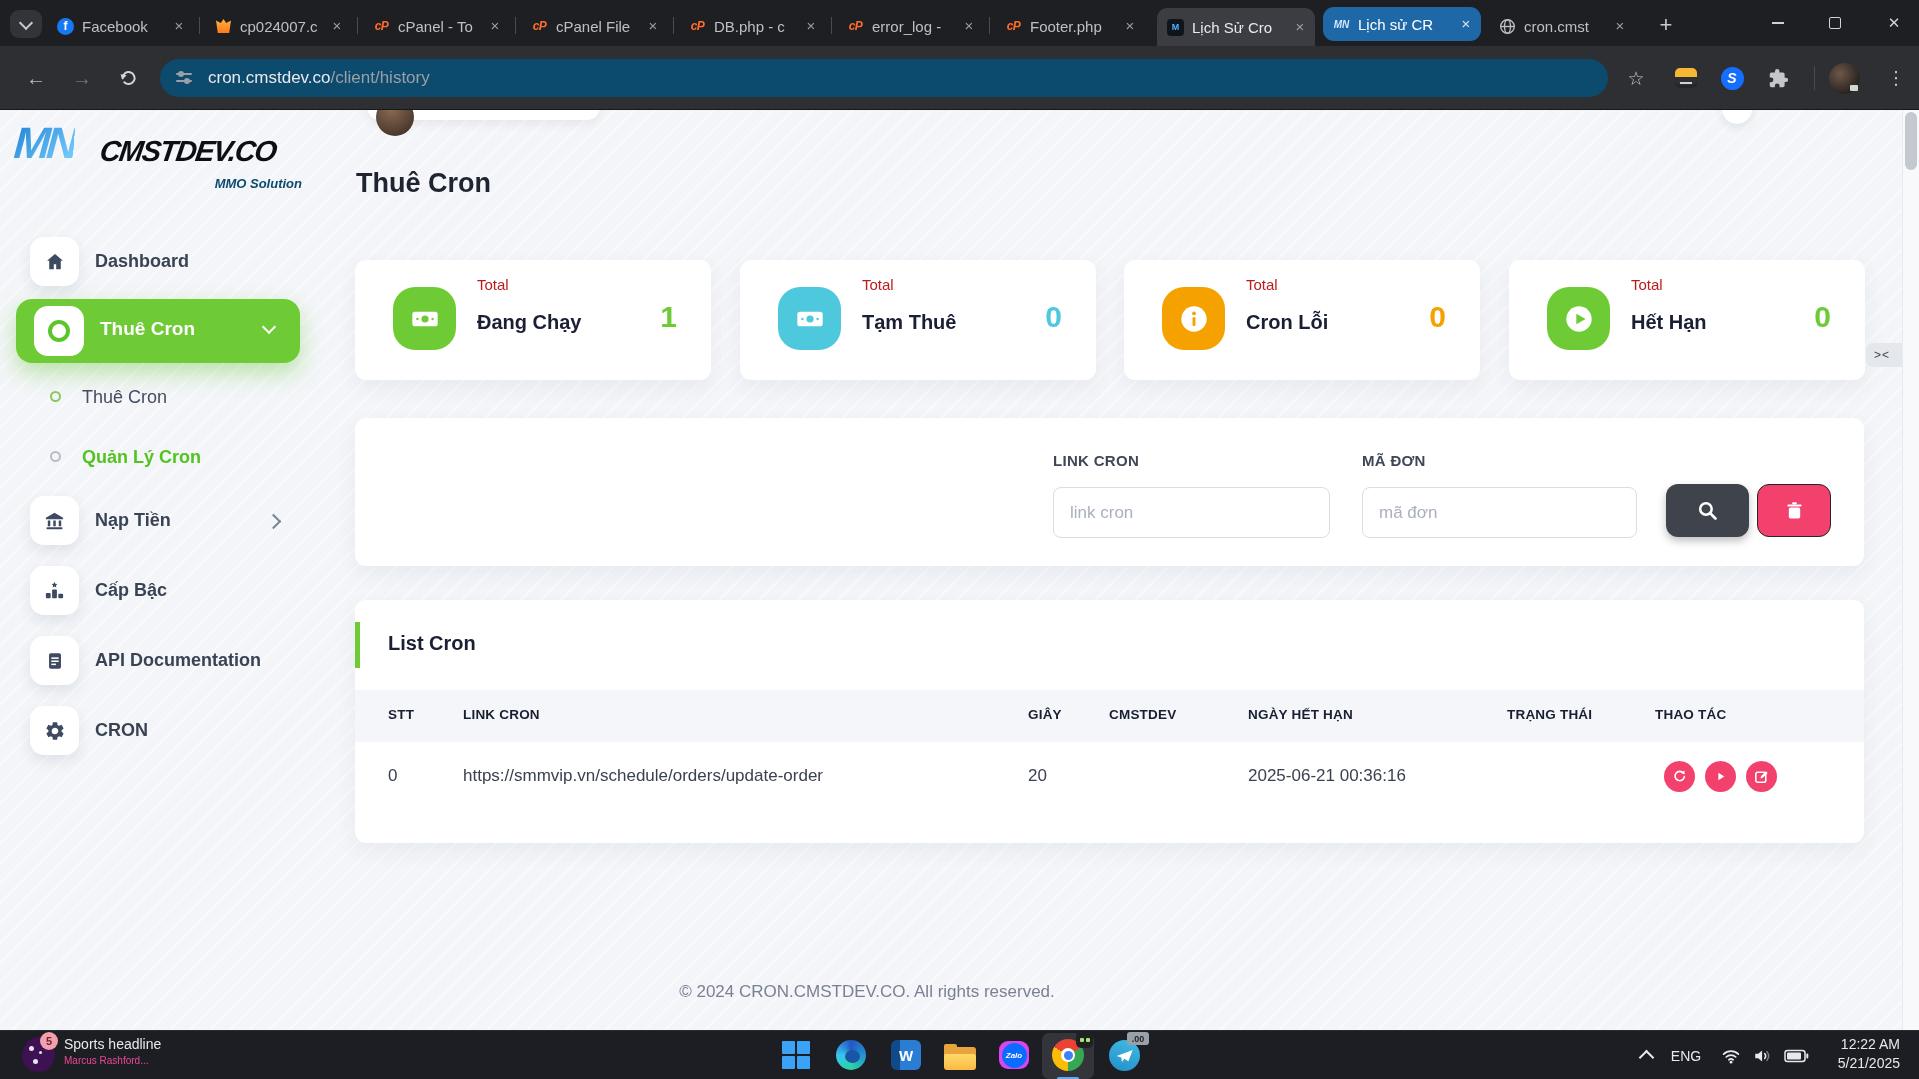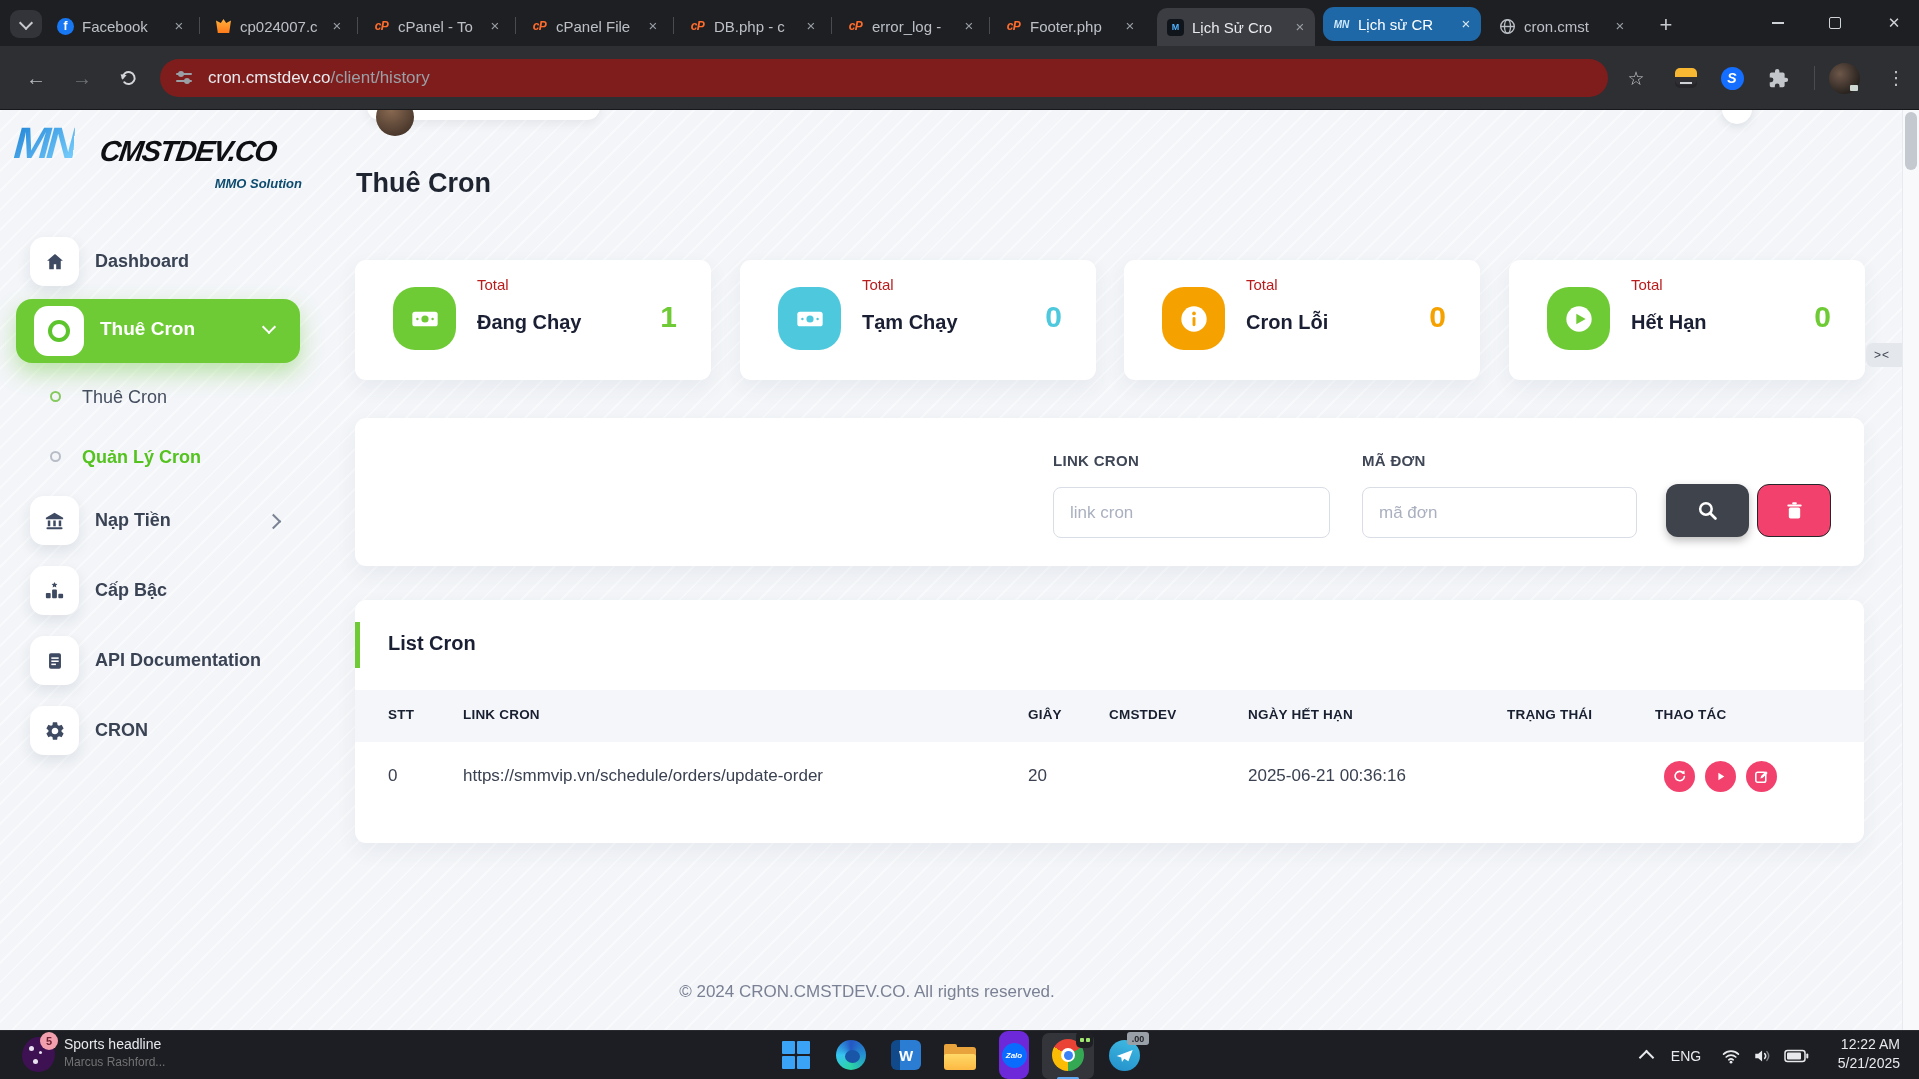--- a/index.html
+++ b/index.html
@@ -28,21 +28,21 @@
   .newtab{position:absolute;left:1652px;top:11px;width:28px;height:28px;color:#c7cacf;font-size:22px;
     display:flex;align-items:center;justify-content:center;border-radius:50%;}
   .wc{position:absolute;top:0;width:46px;height:46px;display:flex;align-items:center;justify-content:center;color:#cfd2d6;}
   .wc-min span{display:block;width:12px;height:2px;background:#cfd2d6;}
   .wc-max span{display:block;width:10px;height:10px;border:1.6px solid #cfd2d6;border-radius:2px;}
   .wc-close{font-size:15px;}
   
   #toolbar{position:absolute;left:0;top:46px;width:1919px;height:64px;background:#2e2f33;border-bottom:1px solid #17181a;box-sizing:border-box;}
   .navbtn{position:absolute;top:14px;width:36px;height:36px;display:flex;align-items:center;justify-content:center;
     font-size:20px;border-radius:50%;}
-  #omnibox{position:absolute;left:160px;top:13px;width:1448px;height:38px;border-radius:19px;background:#7f1d1d;
+  #omnibox{position:absolute;left:160px;top:13px;width:1448px;height:38px;border-radius:19px;background:#0c4a6e;
     display:flex;align-items:center;padding:0 16px;box-sizing:border-box;}
   .tune{width:18px;height:14px;margin-right:14px;position:relative;}
   .tune i{position:absolute;left:0;width:16px;height:2px;background:#9aa0a6;border-radius:1px;}
   .tune i:nth-child(1){top:2px;}
   .tune i:nth-child(2){top:9px;}
   .tune i b{position:absolute;top:-2px;width:6px;height:6px;background:#9aa0a6;border-radius:50%;}
   .tune i:nth-child(1) b{left:2px;} .tune i:nth-child(2) b{right:2px;}
   .urltext{font-size:17px;color:#e8eaed;}
   .urlpath{color:#9aa0a6;}
   .tbicon{position:absolute;top:14px;width:36px;height:36px;display:flex;align-items:center;justify-content:center;}
@@ -119,33 +119,33 @@
   .thumb{position:absolute;left:2px;top:2px;width:12px;height:58px;border-radius:6px;background:#c4c8cf;}
   
   #taskbar{position:absolute;left:0;top:1030px;width:1919px;height:49px;background:#1d1e23;border-top:1px solid #2a2b30;box-sizing:border-box;}
   .lion{position:absolute;left:22px;top:6px;width:33px;height:35px;background:#3d1152;
     border-radius:50% 50% 48% 52%/55% 48% 52% 45%;position:absolute;}
   .lion:after{content:"";position:absolute;left:7px;top:9px;width:5px;height:5px;border-radius:50%;background:#e9e2f0;
     box-shadow:9px 4px 0 -1px #e9e2f0,4px 13px 0 0 #e9e2f0;}
   .wbadge{position:absolute;left:40px;top:1px;width:18px;height:18px;border-radius:50%;background:#f2a0ad;
     color:#6d2333;font-size:11px;font-weight:700;display:flex;align-items:center;justify-content:center;}
   .wline1{position:absolute;left:64px;top:5px;font-size:14px;color:#e8e9ec;}
-  .wline2{position:absolute;left:64px;top:24px;font-size:12px;color:#737373;}
+  .wline2{position:absolute;left:64px;top:24px;font-size:10px;color:#ec4899;}
   .app{position:absolute;top:8px;width:32px;height:32px;display:flex;align-items:center;justify-content:center;}
   .winicon{display:grid;grid-template-columns:13px 13px;grid-template-rows:13px 13px;gap:2px;}
   .winicon span{background:#3aa3f5;border-radius:1px;}
   .edge{width:30px;height:30px;border-radius:50%;background:conic-gradient(from 180deg,#2bd4a4,#36c5f0,#2456c3,#2491d1,#2bd4a4);position:relative;overflow:hidden;}
   .edge:after{content:"";position:absolute;left:9px;top:10px;width:15px;height:13px;border-radius:50%;background:#1a56a8;}
   .word{width:30px;height:30px;border-radius:6px;background:linear-gradient(90deg,#114a8b 0 30%,#2b7cd3 30%);
     color:#fff;font-weight:700;font-size:15px;display:flex;align-items:center;justify-content:center;}
   .folder{position:relative;width:32px;height:26px;margin-top:3px;}
   .folder .bk{position:absolute;left:0;top:0;width:13px;height:8px;background:#e9a33c;border-radius:2px 2px 0 0;}
   .folder .bd{position:absolute;left:0;top:3px;width:32px;height:21px;background:#e9a33c;border-radius:3px;}
   .folder .fr{position:absolute;left:0;bottom:0;width:32px;height:16px;background:linear-gradient(180deg,#ffd968,#fdb943);border-radius:2px 3px 3px 3px;}
-  .zalo{width:30px;height:48px;background:#6d28d9;border-radius:9px;display:flex;align-items:center;justify-content:center;}
+  .zalo{width:30px;height:28px;background:#d946ef;border-radius:9px;display:flex;align-items:center;justify-content:center;}
   .zalo i{width:25px;height:25px;border-radius:50%;background:#0a6cff;color:#fff;font-size:8px;font-weight:700;font-style:italic;
     display:flex;align-items:center;justify-content:center;}
   .chrome-box{position:absolute;left:1042px;top:2px;width:52px;height:46px;background:#34353b;border-radius:7px;}
   .chrome{position:absolute;left:10px;top:6px;width:32px;height:32px;border-radius:50%;
     background:conic-gradient(#ea4335 0 60deg,#34a853 60deg 180deg,#fbbc05 180deg 300deg,#ea4335 300deg 360deg);}
   .chrome:before{content:"";position:absolute;left:9px;top:9px;width:14px;height:14px;border-radius:50%;background:#fff;}
   .chrome:after{content:"";position:absolute;left:11.5px;top:11.5px;width:9px;height:9px;border-radius:50%;background:#3b82f6;}
   .chrome-badge{position:absolute;left:1076px;top:0;width:17px;height:17px;border-radius:5px;background:#1f2023;
     display:flex;align-items:center;justify-content:center;gap:2px;}
   .chrome-badge i{width:4px;height:4px;background:#9fe870;border-radius:1px;}
@@ -371,21 +371,21 @@
     <div class="stat-card" style="left:740px">
       <div class="stat-ic" style="background:#4ec8dc">
         <svg width="32" height="32" viewBox="0 0 24 24">
             <rect x="2.5" y="6.5" width="19" height="11" rx="2" fill="#fff"></rect>
             <circle cx="12" cy="12" r="2.7" fill="#4ec8dc"></circle>
             <circle cx="6.3" cy="12" r=".9" fill="#4ec8dc"></circle>
             <circle cx="17.7" cy="12" r=".9" fill="#4ec8dc"></circle>
           </svg>
       </div>
       <div class="stat-total">Total</div>
-      <div class="stat-label">Tạm Chạy</div>
+      <div class="stat-label">Tạm Thuê</div>
       <div class="stat-value" style="color:#4ec8dc">0</div>
     </div>
     <div class="stat-card" style="left:1124px">
       <div class="stat-ic" style="background:#f5a200">
         <svg width="32" height="32" viewBox="0 0 24 24">
             <circle cx="12" cy="12" r="9.5" fill="#fff"></circle>
             <rect x="10.9" y="10.5" width="2.2" height="7" rx="1.1" fill="#f5a200"></rect>
             <circle cx="12" cy="7.8" r="1.4" fill="#f5a200"></circle>
           </svg>
       </div>

